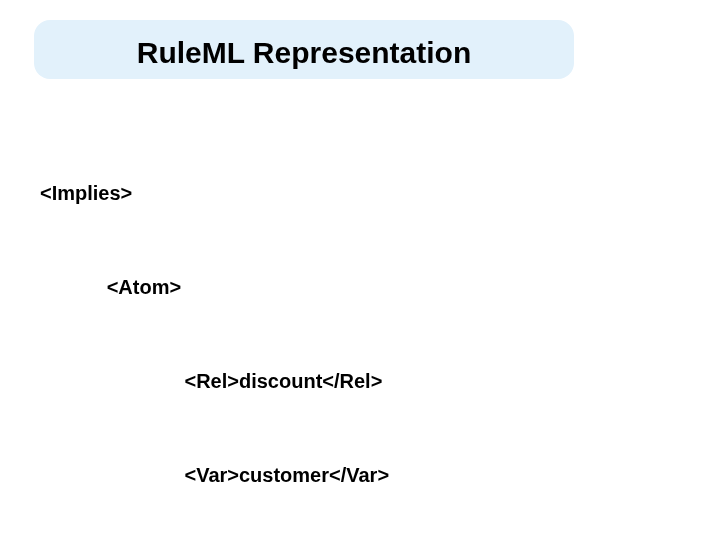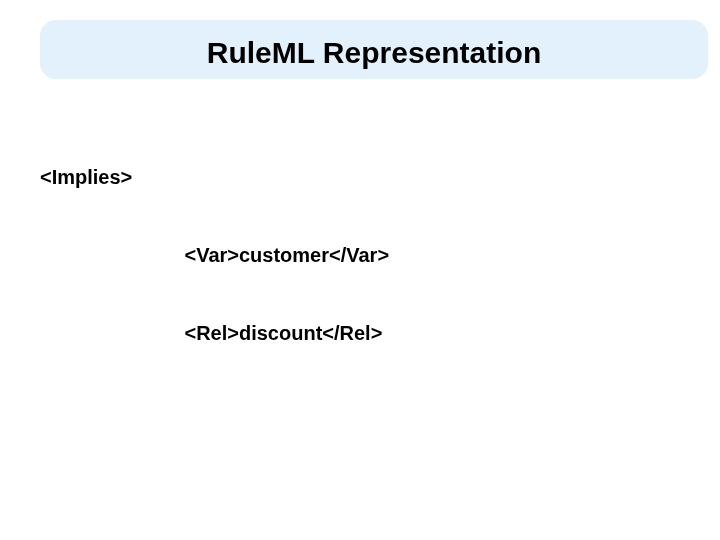--- a/index.html
+++ b/index.html
@@ -14,23 +14,23 @@
     font-family: "Liberation Sans", sans-serif;
   }
   .slide {
     position: relative;
     width: 720px;
     height: 540px;
     background: var(--background, #ffffff);
   }
   .title-box {
     position: absolute;
-    left: 40px;
+    left: 34px;
     top: 20px;
-    width: 668px;
+    width: 540px;
     height: 59px;
     background: var(--title-box-bg, #e2f1fb);
     border-radius: 16px;
     display: flex;
     align-items: center;
     justify-content: center;
   }
   .title-text {
     font-size: 30px;
     font-weight: bold;
@@ -43,34 +43,36 @@
     left: 40px;
     top: 112px;
     font-size: 20px;
     font-weight: bold;
     line-height: 26px;
     color: var(--text, #000000);
     white-space: pre;
   }
   .code-line {
     height: 26px;
+    margin-top: 16px;
   }
 </style>
 </head>
 <body>
 
 <div class="slide">
 
   <div class="title-box">
     <div class="title-text">RuleML Representation</div>
   </div>
 
   <div class="code-block">
     <div class="code-line">&lt;Implies&gt;</div>
+    <div class="code-line">            &lt;Atom&gt;</div>
+    <div class="code-line">                          &lt;Rel&gt;discount&lt;/Rel&gt;</div>
     <div class="code-line">                          &lt;Var&gt;customer&lt;/Var&gt;</div>
-    <div class="code-line">                          &lt;Rel&gt;discount&lt;/Rel&gt;</div>
     
     
     
     
   </div>
 
 </div>
 
 </body></html>

